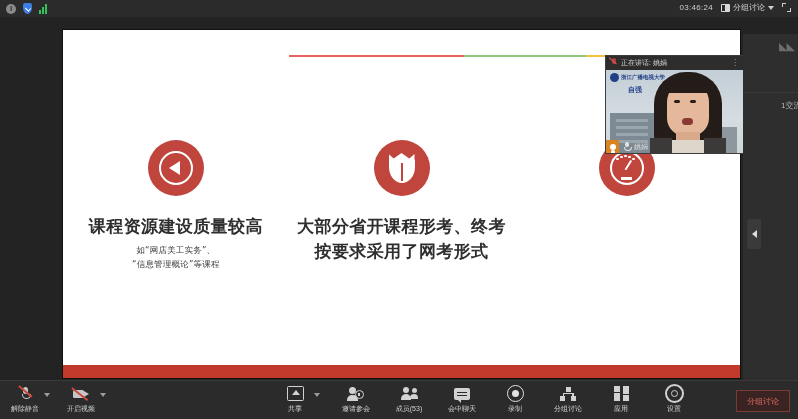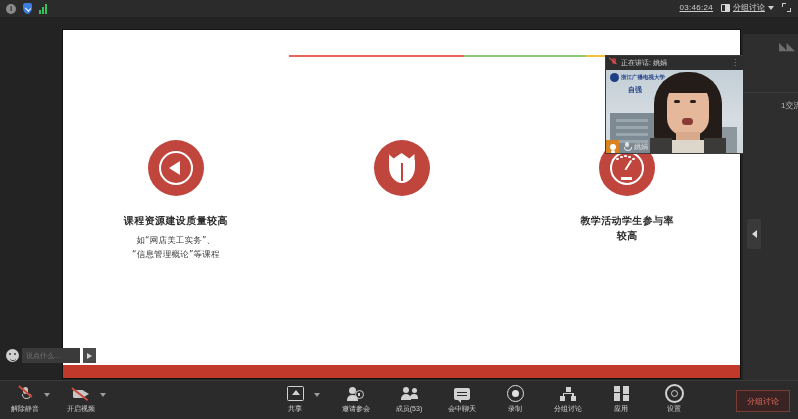--- a/index.html
+++ b/index.html
@@ -11,21 +11,21 @@
   .tb-left{position:absolute;left:6px;top:3px;display:flex;align-items:center;gap:7px;}
   .ic-info{width:10px;height:10px;border-radius:50%;background:#8a8a8a;color:#2b2b2b;font-size:8px;line-height:10px;text-align:center;font-weight:bold;}
   .ic-shield{width:9px;height:11px;background:#3b7de0;border-radius:2px 2px 50% 50%/2px 2px 60% 60%;position:relative;}
   .ic-shield:after{content:"";position:absolute;left:3px;top:3px;width:3px;height:4px;border-left:1.5px solid #fff;border-bottom:1.5px solid #fff;transform:rotate(-45deg);}
   .ic-signal{display:flex;align-items:flex-end;gap:1px;height:10px;}
   .ic-signal i{display:block;width:2px;background:#35c25c;}
   .ic-signal i:nth-child(1){height:4px;}
   .ic-signal i:nth-child(2){height:7px;}
   .ic-signal i:nth-child(3){height:10px;}
 
-  .tb-right{position:absolute;right:7px;top:2px;display:flex;align-items:center;gap:8px;font-size:8px;color:#cfcfcf;text-decoration:underline;}
+  .tb-right{position:absolute;right:7px;top:2px;display:flex;align-items:center;gap:8px;font-size:8px;color:#cfcfcf;}
   .tb-timer{letter-spacing:.3px;}
   .tb-view{display:flex;align-items:center;gap:3px;}
   .ic-view{width:9px;height:8px;background:#d7d7d7;border-radius:1px;position:relative;}
   .ic-view:after{content:"";position:absolute;left:1px;top:1px;width:3px;height:6px;background:#2b2b2b;}
   .caret{width:0;height:0;border-left:3px solid transparent;border-right:3px solid transparent;border-top:4px solid #cfcfcf;}
   .ic-full{width:9px;height:9px;position:relative;}
   .ic-full:before,.ic-full:after{content:"";position:absolute;width:3px;height:3px;border:1.3px solid #cfcfcf;}
   .ic-full:before{left:0;top:0;border-right:none;border-bottom:none;}
   .ic-full:after{right:0;bottom:0;border-left:none;border-top:none;}
 
@@ -38,21 +38,21 @@
 
   .slide-title{position:absolute;left:15px;top:16px;display:flex;align-items:baseline;}
   .title-cn{font-family:"DejaVu Sans",sans-serif;font-size:21px;font-weight:bold;color:#1c1c1c;letter-spacing:1px;}
   .title-en{font-size:13px;color:#4d4d4d;margin-left:0px;}
   .title-rule{position:absolute;left:226px;top:25px;width:381px;height:2px;
     background:linear-gradient(to right,#e8635c 0%,#e8635c 46%,#8cc77a 46%,#8cc77a 78%,#f2c23c 78%,#f2c23c 100%);}
 
   .cols{position:absolute;left:0;top:110px;width:677px;display:flex;}
   .col{flex:1;display:flex;flex-direction:column;align-items:center;}
   .circ{width:56px;height:56px;border-radius:50%;background:#c0453c;display:flex;align-items:center;justify-content:center;}
-  .col-h{margin-top:18px;font-family:"DejaVu Sans",sans-serif;font-size:10px;font-weight:bold;color:#2e2e2e;text-align:center;line-height:1.45;letter-spacing:.4px;}
+  .col-h{margin-top:18px;font-family:"DejaVu Sans",sans-serif;font-size:17px;font-weight:bold;color:#2e2e2e;text-align:center;line-height:1.45;letter-spacing:.4px;}
   .col-sub{margin-top:4px;font-family:"DejaVu Sans",sans-serif;font-size:8.5px;color:#3a3a3a;text-align:center;line-height:1.7;letter-spacing:.2px;}
 
   
   .g-play{width:30px;height:30px;border-radius:50%;border:2.5px solid #fff;display:flex;align-items:center;justify-content:center;}
   .g-play i{display:block;width:0;height:0;border-top:7px solid transparent;border-bottom:7px solid transparent;border-right:11px solid #fff;margin-right:2px;}
   .g-shield{width:26px;height:30px;position:relative;}
   .g-shield i{position:absolute;left:0;top:6px;width:26px;height:24px;background:#fff;border-radius:2px 2px 13px 13px/2px 2px 16px 16px;}
   .g-shield b{position:absolute;left:0;top:0;width:26px;height:10px;background:#fff;
     clip-path:polygon(0% 100%,0% 10%,20% 55%,50% 0%,80% 55%,100% 10%,100% 100%);}
   .g-shield s{position:absolute;left:12px;top:10px;width:2.5px;height:18px;background:#c0453c;}
@@ -214,33 +214,33 @@
         </div>
 
         <div class="col">
           <div class="circ">
             <span class="g-shield">
                 <i></i>
                 <b></b>
                 <s></s>
               </span>
           </div>
+          <div class="col-h" style="white-space: pre-line;">大部分省开课程形考、终考
+按要求采用了网考形式</div>
           <div class="col-sub" style="white-space: pre-line;"></div>
         </div>
 
         <div class="col">
           <div class="circ">
             <span class="g-gauge">
                 <s></s>
                 <i></i>
                 <b></b>
               </span>
           </div>
-          <div class="col-h" style="white-space: pre-line;">教学活动学生参与率
-较高</div>
           <div class="col-sub" style="white-space: pre-line;"></div>
         </div>
 
       </div>
       <div class="slide-bottom"></div>
     </div>
 
     <div class="vtile">
       <div class="vhead">
         <span class="ic-mic-red"></span>
@@ -281,27 +281,20 @@
     <div class="rpanel">
       <div class="rp-head">
         <span class="rp-ov">◣◣</span>
       </div>
       <div class="rp-tab">1交流</div>
       <div class="rp-chev">
           <i></i>
         </div>
     </div>
 
-    <div class="chatbox">
-      <span class="cb-emoji"></span>
-      <input class="cb-input" placeholder="说点什么..." style="">
-      <span class="cb-send">
-          <i></i>
-        </span>
-    </div>
 
   </div>
 
   <div class="toolbar">
 
     <div class="tl-left">
       <div class="tl-wrap">
         <div class="tl-item">
           <div class="tl-ico">
               <span class="i-micoff">

